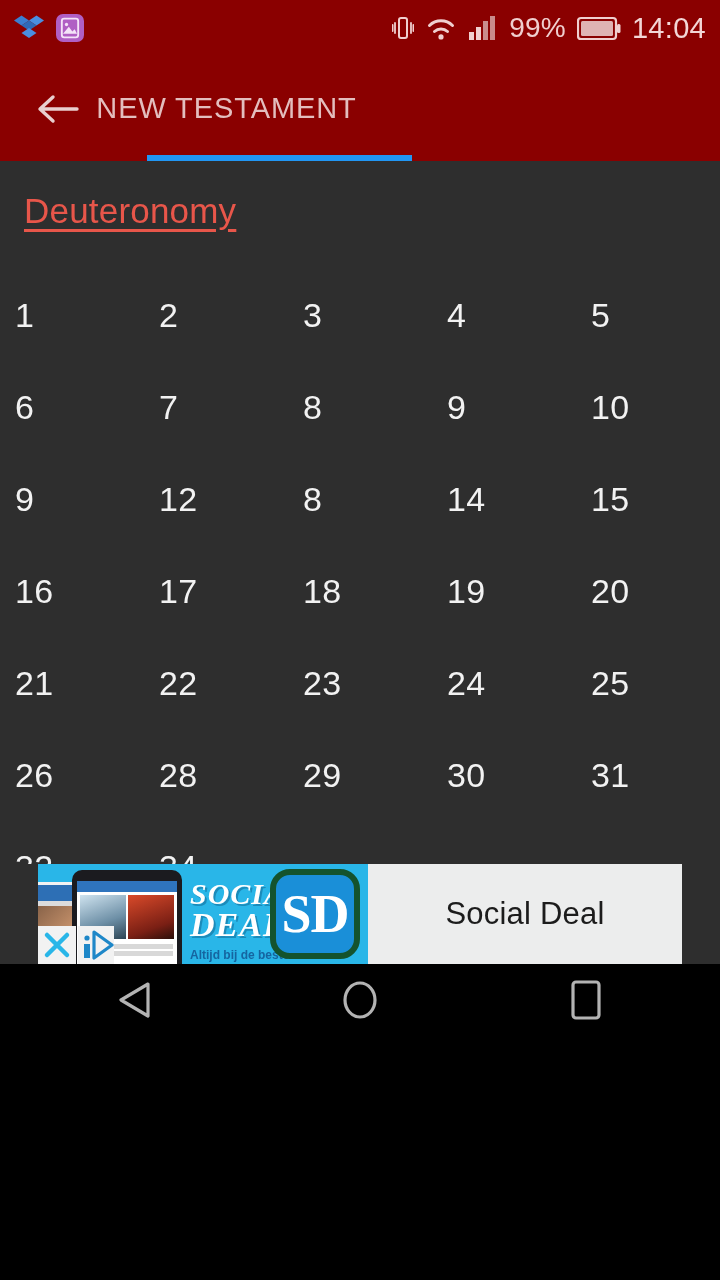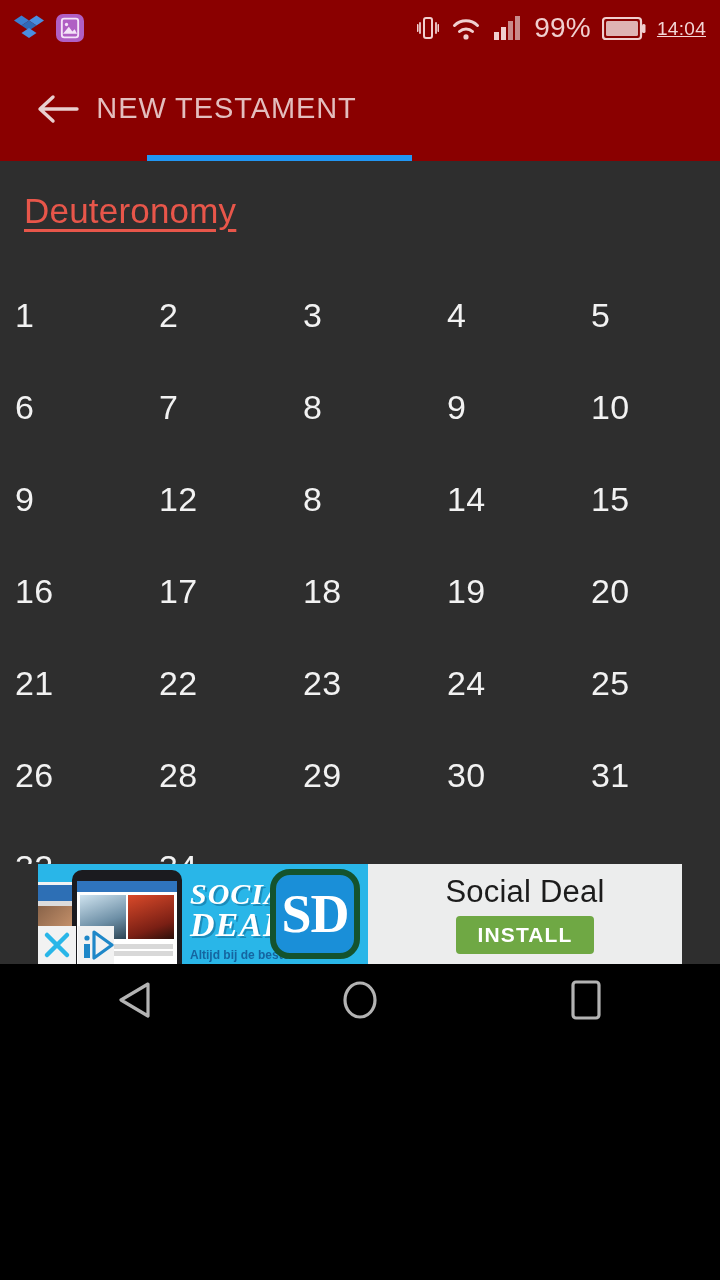--- a/index.html
+++ b/index.html
@@ -24,22 +24,22 @@
     padding:0 14px;
     flex:0 0 auto;
   }
   .sb-left { display:flex; align-items:center; gap:12px; }
   .sb-right { margin-left:auto; display:flex; align-items:center; gap:11px; }
   .sb-text {
     color:#f0cfcf; font-size:28px; font-weight:400;
     letter-spacing:0.2px; line-height:1;
   }
   .sb-clock {
-    color:#f3d6d6; font-size:19px; font-weight:400;
-    letter-spacing:0.3px; line-height:1;text-decoration:underline;
+    color:#f3d6d6; font-size:29px; font-weight:400;
+    letter-spacing:0.3px; line-height:1;
   }
   .dropbox-icon { width:30px; height:30px; display:block; }
   .gallery-icon { width:28px; height:28px; display:block; }
   .vibrate-icon { width:22px; height:28px; display:block; }
   .wifi-icon { width:32px; height:26px; display:block; }
   .signal-icon { width:30px; height:26px; display:block; }
   .battery-icon { width:44px; height:25px; display:block; }
 
   
   .appbar {
@@ -375,21 +375,20 @@
           <div class="l1">SOCIAL</div>
           <div class="l2">DEAL</div>
         </div>
         <div class="ad-sd-sub">Altijd bij de beste</div>
         <div class="ad-logo">
           <span>SD</span>
         </div>
       </div>
       <div class="ad-right">
         <div class="ad-title">Social Deal</div>
-        <button class="ad-install">INSTALL</button>
       </div>
       <div class="ad-close">
         <span>
           <svg class="ad-x" viewBox="0 0 38 38" aria-hidden="true">
             <rect x="0" y="0" width="38" height="38" fill="#f2f2f2"></rect>
             <path d="M9 9 L29 29 M29 9 L9 29" stroke="#29b6e8" stroke-width="4.5" stroke-linecap="round"></path>
           </svg>
         </span>
         <span>
           <svg class="ad-choices" viewBox="0 0 36 38" aria-hidden="true">

